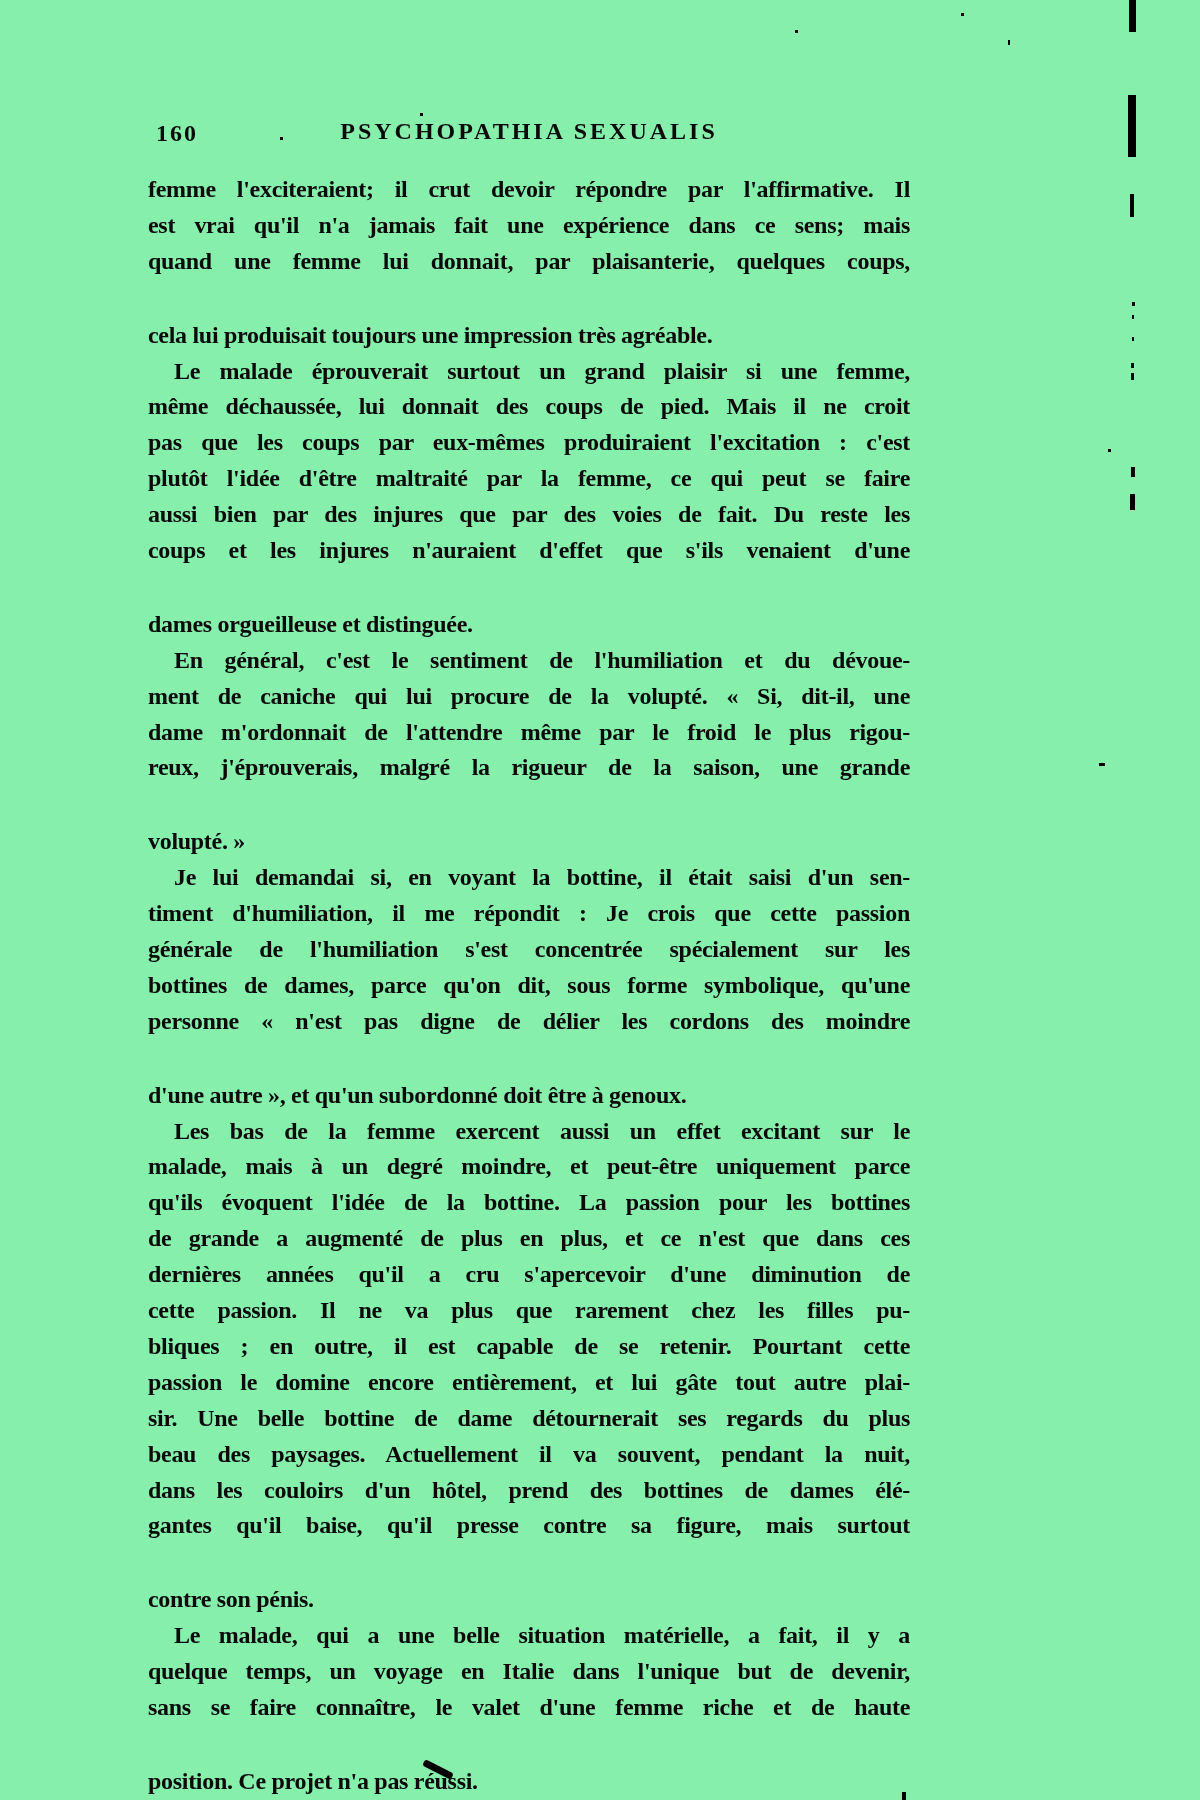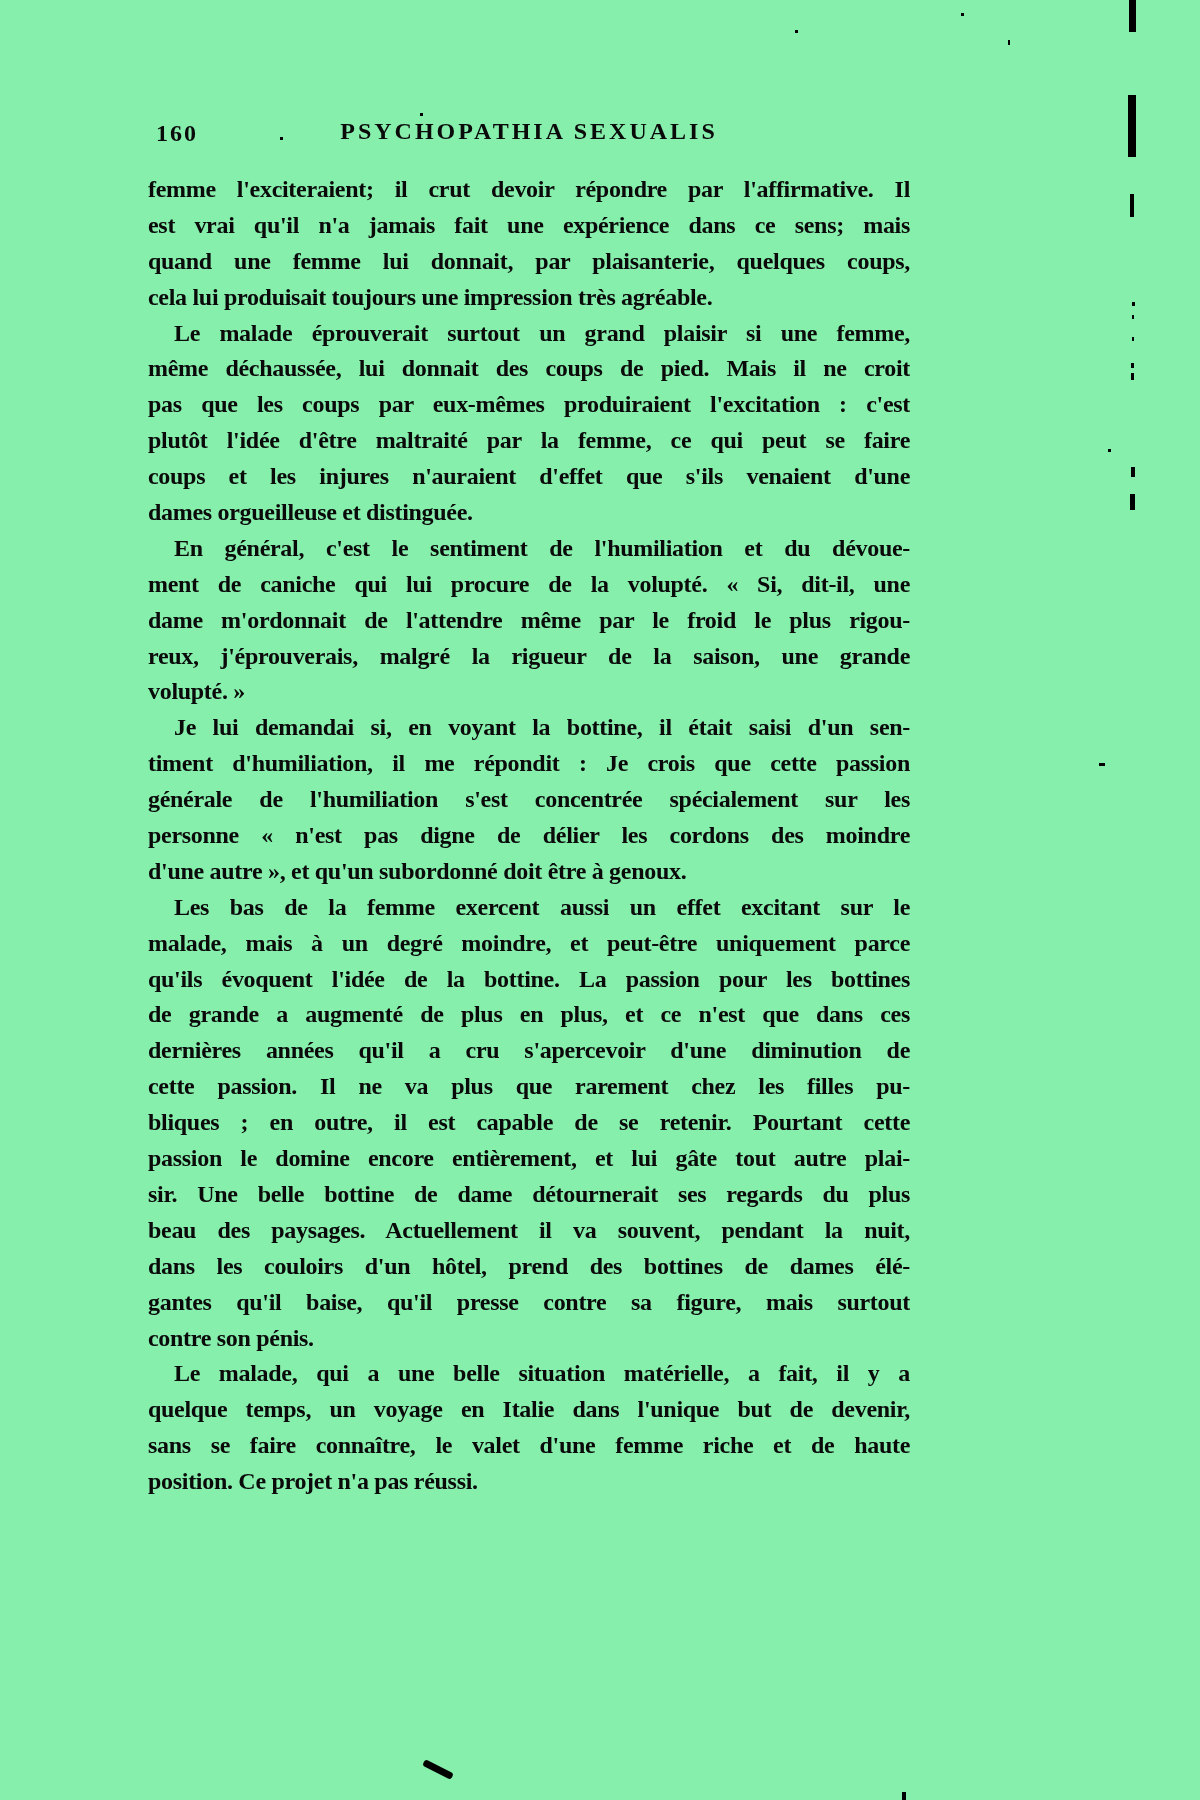--- a/index.html
+++ b/index.html
@@ -56,20 +56,21 @@
     letter-spacing: -0.3px;
     white-space: normal;
     overflow: hidden;
     text-align: justify;
     text-align-last: justify;
     text-justify: inter-word;
   }
   .line.last {
     text-align: left;
     text-align-last: left;
+    margin-top: 38px;
   }
   .line.indent {
     padding-left: 26px;
   }
   .artifact {
     position: absolute;
     background: #000;
   }
   .squiggle {
     position: absolute;
@@ -93,34 +94,36 @@
         <div class="line">femme l'exciteraient; il crut devoir répondre par l'affirmative. Il</div>
         <div class="line">est vrai qu'il n'a jamais fait une expérience dans ce sens; mais</div>
         <div class="line">quand une femme lui donnait, par plaisanterie, quelques coups,</div>
         <div class="line last">cela lui produisait toujours une impression très agréable.</div>
       </div>
       <div class="paragraph">
         <div class="line indent">Le malade éprouverait surtout un grand plaisir si une femme,</div>
         <div class="line">même déchaussée, lui donnait des coups de pied. Mais il ne croit</div>
         <div class="line">pas que les coups par eux-mêmes produiraient l'excitation : c'est</div>
         <div class="line">plutôt l'idée d'être maltraité par la femme, ce qui peut se faire</div>
+        <div class="line">aussi bien par des injures que par des voies de fait. Du reste les</div>
         <div class="line">coups et les injures n'auraient d'effet que s'ils venaient d'une</div>
         <div class="line last">dames orgueilleuse et distinguée.</div>
       </div>
       <div class="paragraph">
         <div class="line indent">En général, c'est le sentiment de l'humiliation et du dévoue-</div>
         <div class="line">ment de caniche qui lui procure de la volupté. « Si, dit-il, une</div>
         <div class="line">dame m'ordonnait de l'attendre même par le froid le plus rigou-</div>
         <div class="line">reux, j'éprouverais, malgré la rigueur de la saison, une grande</div>
         <div class="line last">volupté. »</div>
       </div>
       <div class="paragraph">
         <div class="line indent">Je lui demandai si, en voyant la bottine, il était saisi d'un sen-</div>
         <div class="line">timent d'humiliation, il me répondit : Je crois que cette passion</div>
         <div class="line">générale de l'humiliation s'est concentrée spécialement sur les</div>
+        <div class="line">bottines de dames, parce qu'on dit, sous forme symbolique, qu'une</div>
         <div class="line">personne « n'est pas digne de délier les cordons des moindre</div>
         <div class="line last">d'une autre », et qu'un subordonné doit être à genoux.</div>
       </div>
       <div class="paragraph">
         <div class="line indent">Les bas de la femme exercent aussi un effet excitant sur le</div>
         <div class="line">malade, mais à un degré moindre, et peut-être uniquement parce</div>
         <div class="line">qu'ils évoquent l'idée de la bottine. La passion pour les bottines</div>
         <div class="line">de grande a augmenté de plus en plus, et ce n'est que dans ces</div>
         <div class="line">dernières années qu'il a cru s'apercevoir d'une diminution de</div>
         <div class="line">cette passion. Il ne va plus que rarement chez les filles pu-</div>

